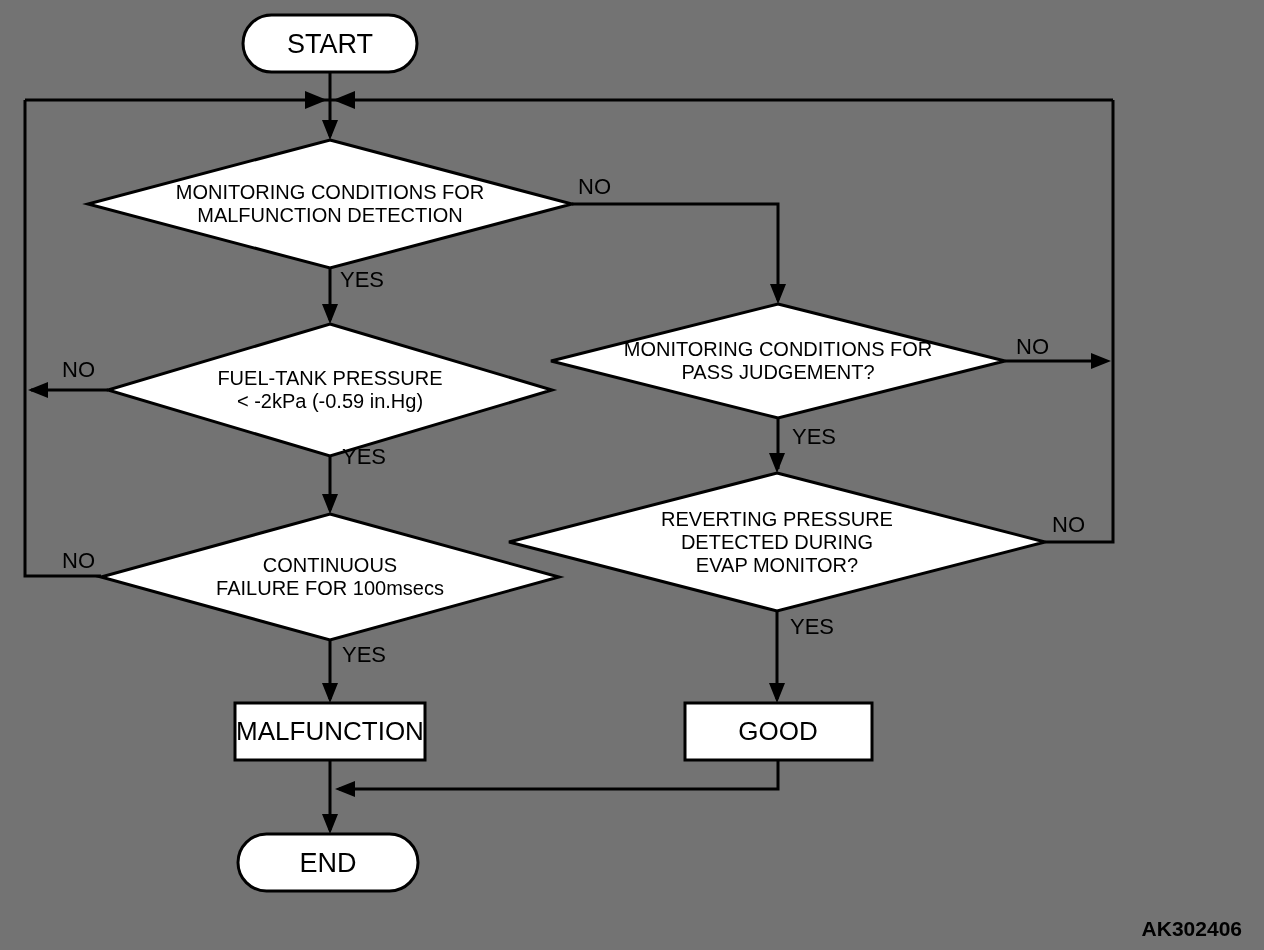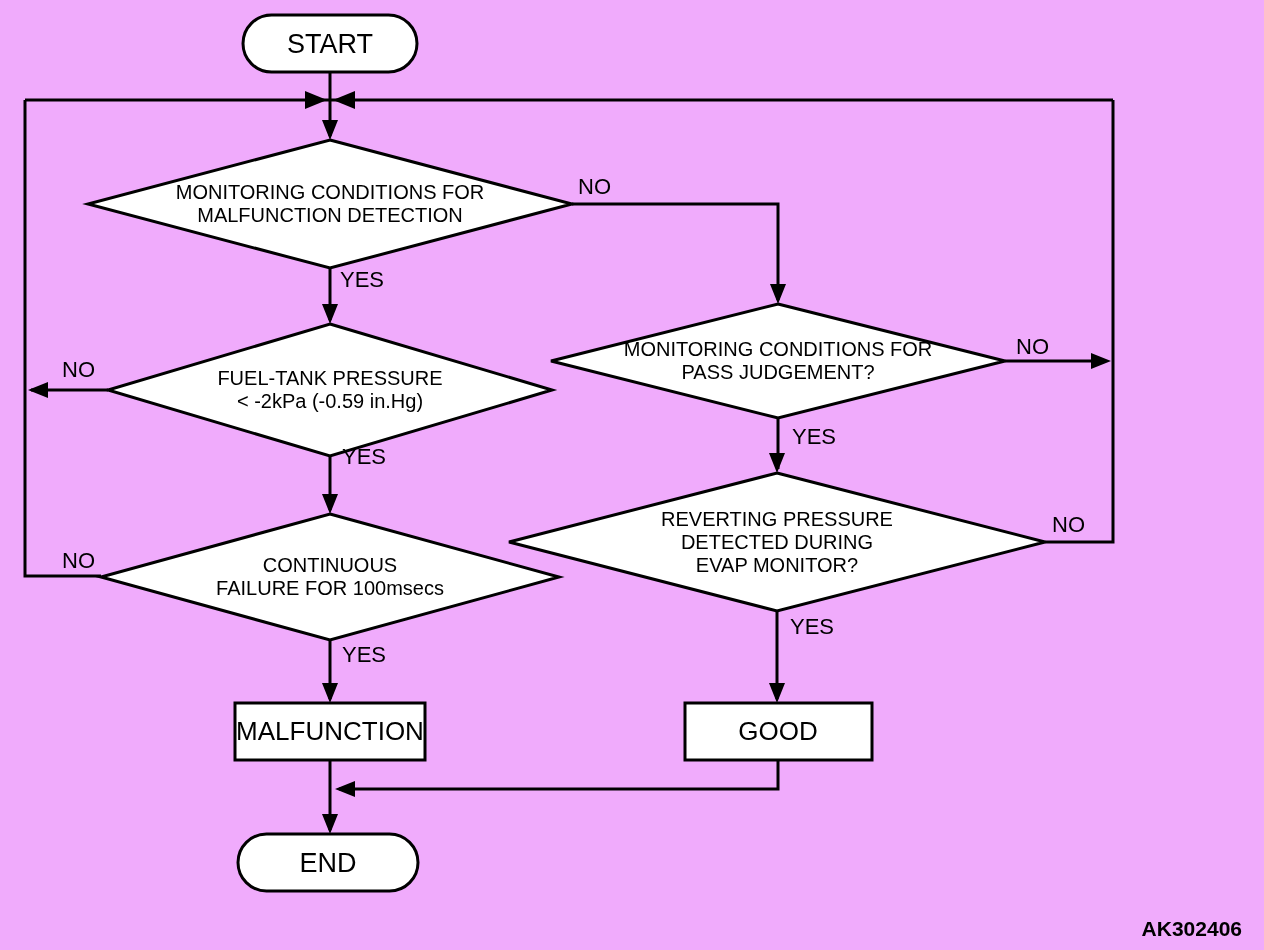--- a/index.html
+++ b/index.html
@@ -1,16 +1,16 @@
 <!DOCTYPE html>
 <html><head>
 <meta charset="utf-8">
 <style>
   html,body{margin:0;padding:0;background:#ffffff;}
-  .page{position:relative;width:1264px;height:950px;background:#f0abfc;overflow:hidden;
+  .page{position:relative;width:1264px;height:950px;background:#737373;overflow:hidden;
         font-family:"Liberation Sans", sans-serif;}
   svg{position:absolute;left:0;top:0;}
   .edge{stroke:#000000;stroke-width:3;fill:none;}
   .shape{fill:#ffffff;stroke:#000000;stroke-width:3;}
   .ah{fill:#000000;stroke:none;}
   .t-node{font-family:"Liberation Sans",sans-serif;font-size:20px;fill:#000000;text-anchor:middle;}
   .t-box{font-family:"Liberation Sans",sans-serif;font-size:26px;fill:#000000;text-anchor:middle;}
   .t-term{font-family:"Liberation Sans",sans-serif;font-size:27px;fill:#000000;text-anchor:middle;}
   .t-lab{font-family:"Liberation Sans",sans-serif;font-size:22px;fill:#000000;text-anchor:start;}
   .t-code{font-family:"Liberation Sans",sans-serif;font-size:21px;font-weight:bold;fill:#000000;text-anchor:end;}

